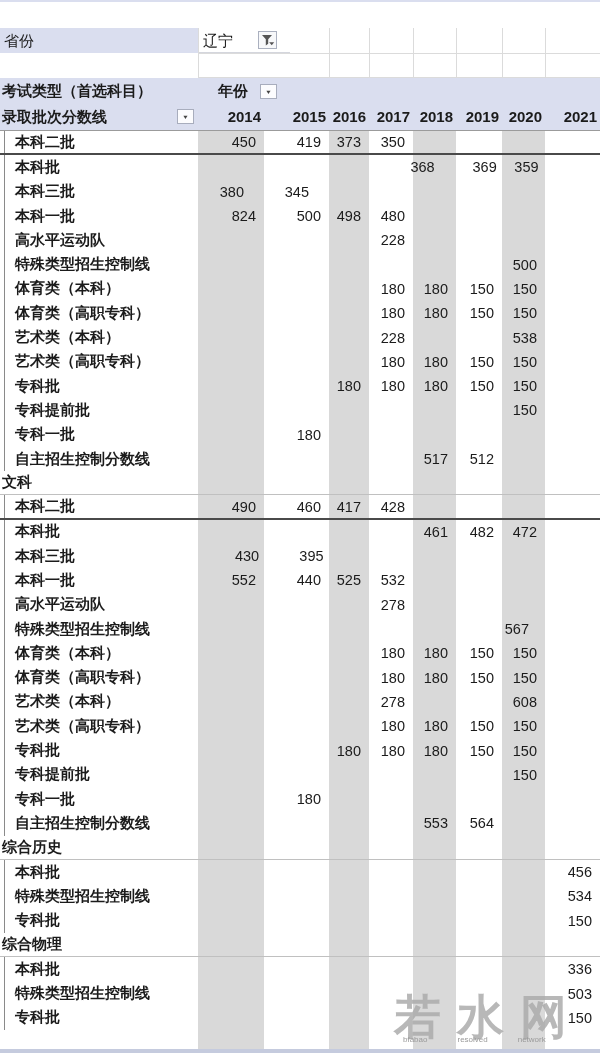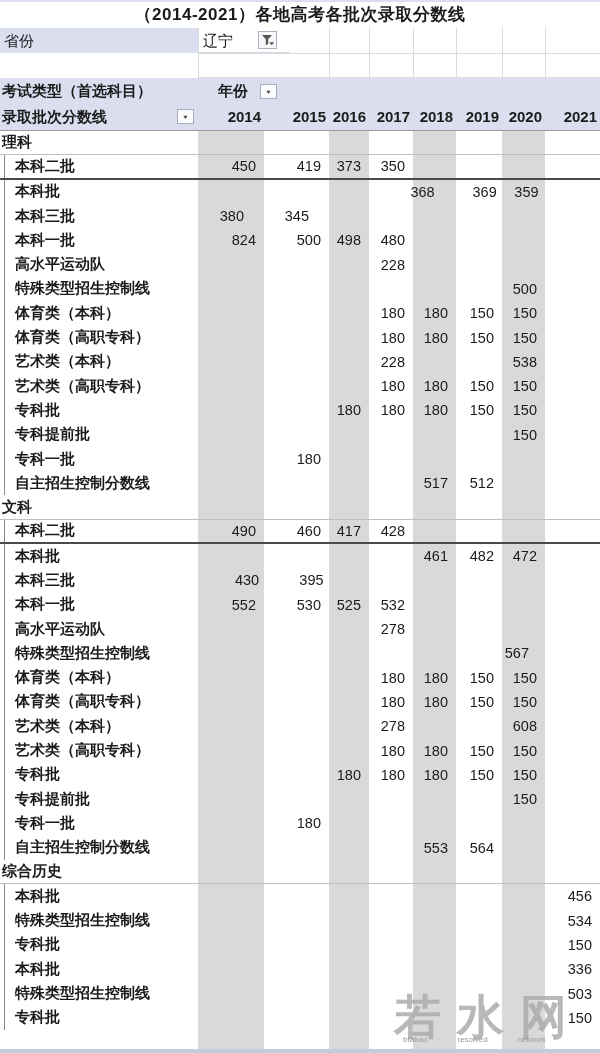--- a/index.html
+++ b/index.html
@@ -71,21 +71,20 @@
 
   .funnel-svg { display:block; margin:1px auto 0; }
 </style>
 </head>
 <body>
 
 <div class="screen">
 
   <div class="top-strip"></div>
 
-  <div class="title-row">（2014-2021）各地高考各批次录取分数线</div>
 
   <div class="province-row">
     <div class="province-label-cell">省份</div>
     <div class="province-value-cell">辽宁</div>
     <button class="filter-btn">
       <svg class="funnel-svg" width="15" height="13" viewBox="0 0 15 13">
         <path d="M2 1 h10 l-3.8 4.2 v4.6 l-2.4 1.6 v-6.2 Z" fill="#555"></path>
         <path d="M9.2 8.2 h5 l-2.5 3 Z" fill="#555"></path>
       </svg>
     </button>
@@ -129,23 +128,20 @@
     <span>水</span>
     <span>网</span>
   </div>
   <div class="wm-sub">
     <span>bfabao</span>
     <span>resolved</span>
     <span>network</span>
   </div>
 
   <div class="pivot-rows" id="pivot-rows">
-      <div class="trow section-row">
-        <span class="sec-label">理科</span>
-      </div>
       <div class="trow data-row thick">
         <span class="leftline"></span>
         <span class="rlabel">本科二批</span>
         <span class="vcell" style="width: 66px;">450</span>
         <span class="vcell" style="width: 65px;">419</span>
         <span class="vcell" style="width: 40px;">373</span>
         <span class="vcell" style="width: 44px;">350</span>
         <span class="vcell" style="width: 43px;"></span>
         <span class="vcell" style="width: 46px;"></span>
         <span class="vcell" style="width: 43px;"></span>
@@ -343,21 +339,21 @@
         <span class="vcell" style="width: 44px;"></span>
         <span class="vcell" style="width: 43px;"></span>
         <span class="vcell" style="width: 46px;"></span>
         <span class="vcell" style="width: 43px;"></span>
         <span class="vcell" style="width: 55px;"></span>
       </div>
       <div class="trow data-row">
         <span class="leftline"></span>
         <span class="rlabel">本科一批</span>
         <span class="vcell" style="width: 66px;">552</span>
-        <span class="vcell" style="width: 65px;">530</span>
+        <span class="vcell" style="width: 65px;">440</span>
         <span class="vcell" style="width: 40px;">525</span>
         <span class="vcell" style="width: 44px;">532</span>
         <span class="vcell" style="width: 43px;"></span>
         <span class="vcell" style="width: 46px;"></span>
         <span class="vcell" style="width: 43px;"></span>
         <span class="vcell" style="width: 55px;"></span>
       </div>
       <div class="trow data-row">
         <span class="leftline"></span>
         <span class="rlabel">高水平运动队</span>
@@ -510,20 +506,23 @@
         <span class="rlabel">专科批</span>
         <span class="vcell" style="width: 66px;"></span>
         <span class="vcell" style="width: 65px;"></span>
         <span class="vcell" style="width: 40px;"></span>
         <span class="vcell" style="width: 44px;"></span>
         <span class="vcell" style="width: 43px;"></span>
         <span class="vcell" style="width: 46px;"></span>
         <span class="vcell" style="width: 43px;"></span>
         <span class="vcell" style="width: 55px;">150</span>
       </div>
+      <div class="trow section-row">
+        <span class="sec-label">综合物理</span>
+      </div>
       <div class="trow data-row">
         <span class="leftline"></span>
         <span class="rlabel">本科批</span>
         <span class="vcell" style="width: 66px;"></span>
         <span class="vcell" style="width: 65px;"></span>
         <span class="vcell" style="width: 40px;"></span>
         <span class="vcell" style="width: 44px;"></span>
         <span class="vcell" style="width: 43px;"></span>
         <span class="vcell" style="width: 46px;"></span>
         <span class="vcell" style="width: 43px;"></span>

